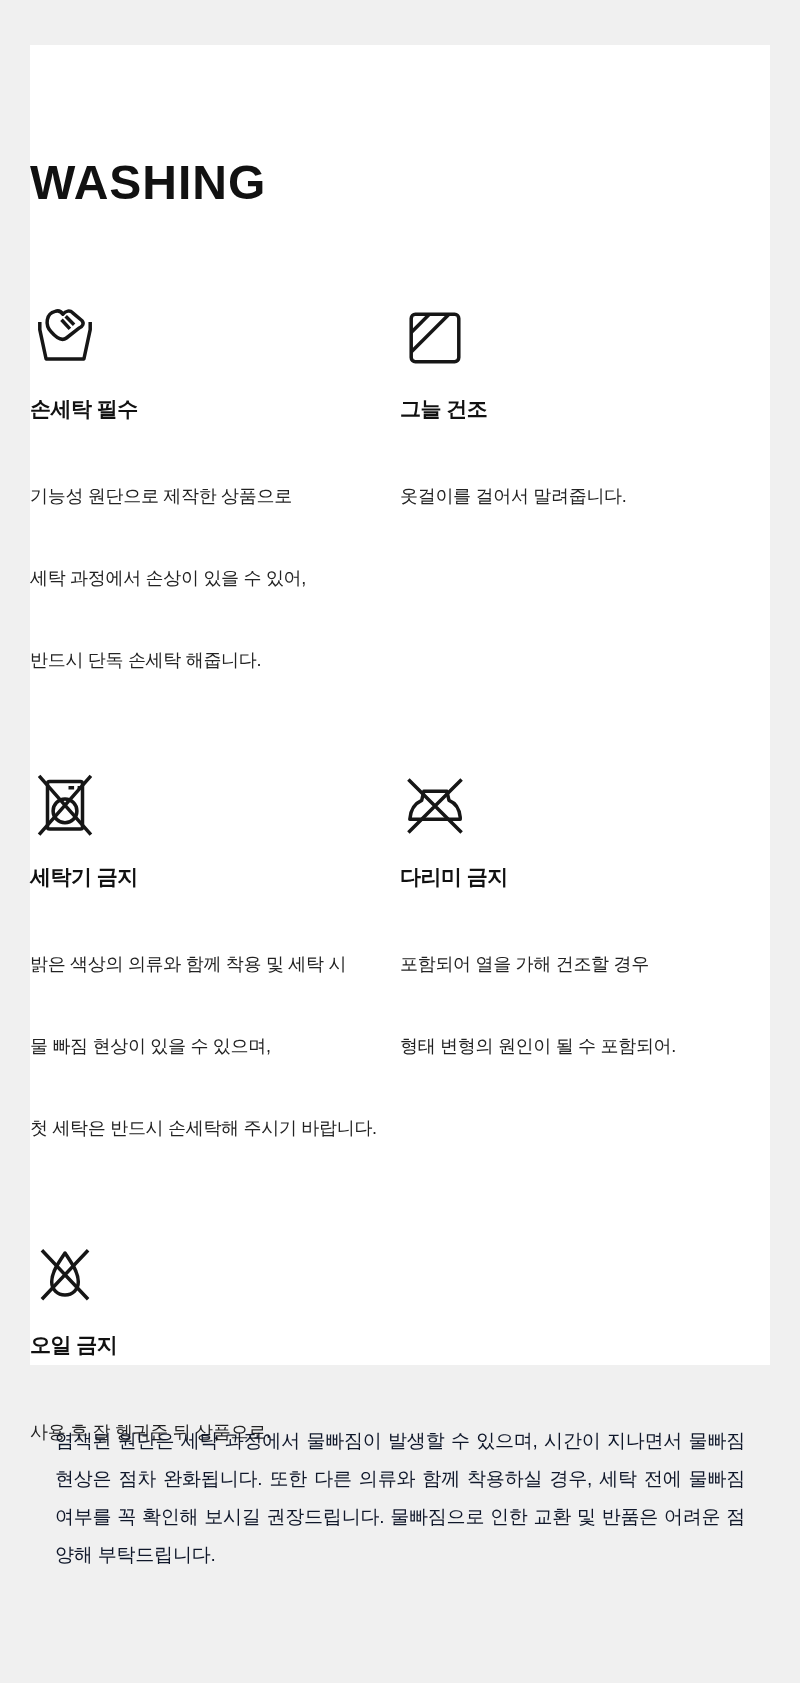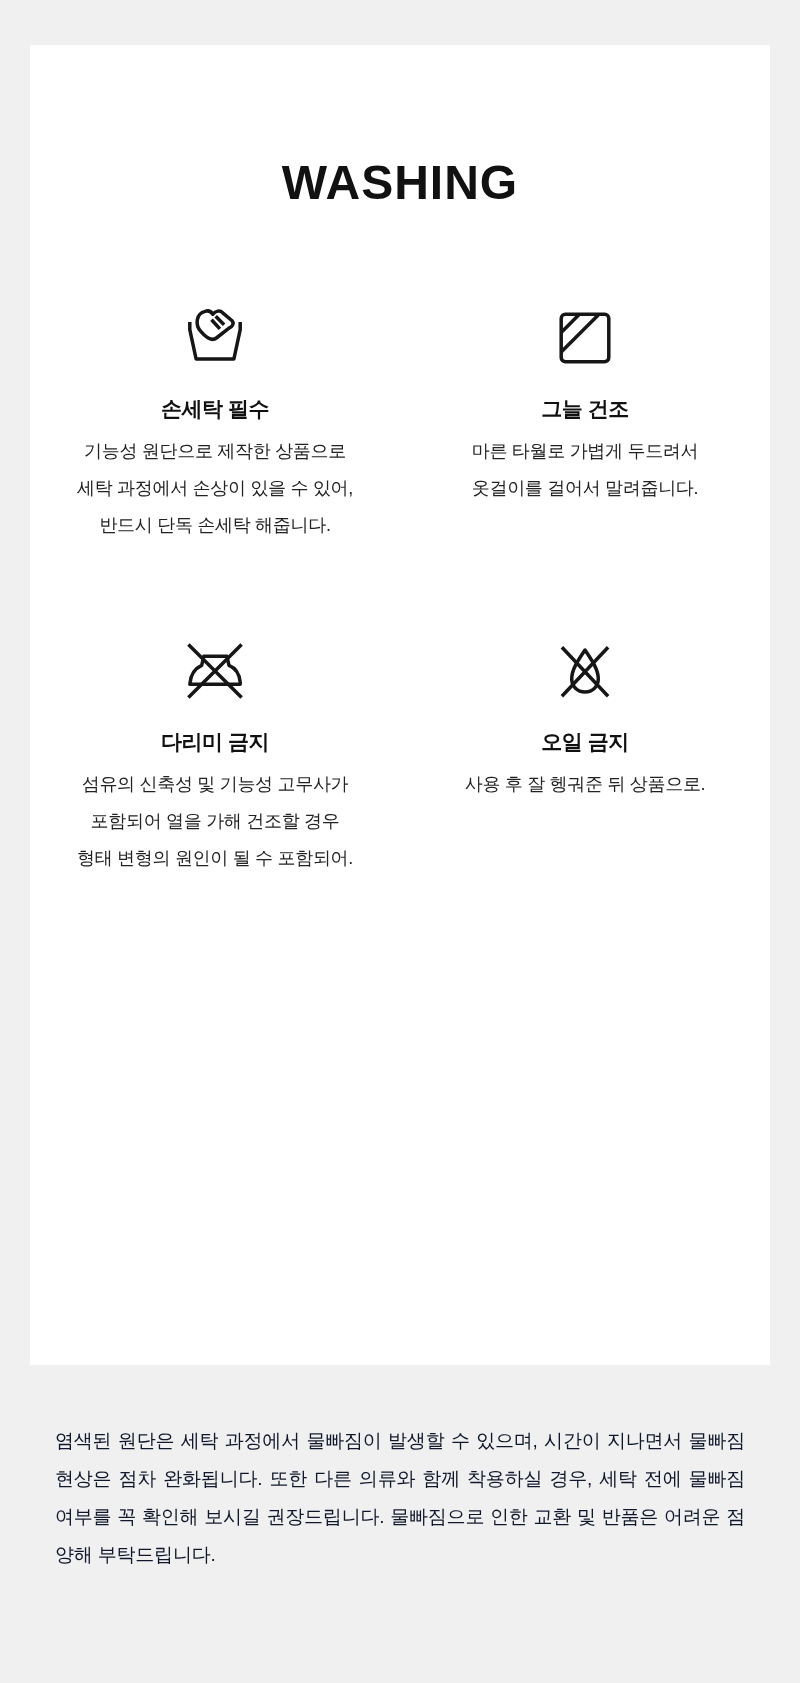--- a/index.html
+++ b/index.html
@@ -19,39 +19,38 @@
     top: 45px;
     width: 740px;
     height: 1320px;
     background: #ffffff;
   }
   .title {
     position: absolute;
     top: 110px;
     left: 0;
     width: 100%;
-    text-align: center;
     font-size: 48px;
     font-weight: 800;
     letter-spacing: 1px;
     color: #111111;
   }
   .grid {
     position: absolute;
     top: 258px;
     left: 0;
     width: 100%;
     display: grid;
     grid-template-columns: 1fr 1fr;
     row-gap: 92px;
   }
   .cell {
     display: flex;
     flex-direction: column;
-    align-items: center;
+    align-items: flex-start;
     text-align: center;
   }
   .care-icon { width: 70px; height: 70px; margin-bottom: 23px; }
   .care-icon path, .care-icon rect, .care-icon circle, .care-icon line {
     fill: none;
     stroke: #161616;
     stroke-width: 5;
     stroke-linejoin: round;
   }
   .cell h3 {
@@ -60,20 +59,21 @@
     color: #111111;
     letter-spacing: -0.5px;
     margin-bottom: 12px;
     line-height: 25px;
   }
   .line {
     font-size: 18px;
     line-height: 37px;
     color: #222222;
     letter-spacing: -0.3px;
+    margin-top: 45px;
   }
   .footer-note {
     position: absolute;
     left: 55px;
     top: 1422px;
     width: 690px;
     font-size: 19px;
     line-height: 38px;
     color: #0f172a;
     text-align: justify;
@@ -102,32 +102,42 @@
         <div class="line">반드시 단독 손세탁 해줍니다.</div>
       </div>
 
       <div class="cell">
         <svg class="care-icon" viewBox="0 0 100 100">
           <rect x="16" y="16" width="68" height="68" rx="6"></rect>
           <path d="M16 42 L42 16"></path>
           <path d="M16 70 L70 16"></path>
         </svg>
         <h3>그늘 건조</h3>
-        <div class="line">마른 타월로 가볍게 두드려서</div>
         <div class="line">옷걸이를 걸어서 말려줍니다.</div>
       </div>
 
+      <div class="cell">
+        <svg class="care-icon" viewBox="0 0 100 100">
+          <rect x="25" y="15" width="50" height="68" rx="3"></rect>
+          <path d="M55 24 H63 M68 24 H72"></path>
+          <circle cx="50" cy="57" r="17"></circle>
+          <path d="M13 7 L87 91 M87 7 L13 91"></path>
+        </svg>
+        <h3>세탁기 금지</h3>
+        <div class="line">밝은 색상의 의류와 함께 착용 및 세탁 시</div>
+        <div class="line">물 빠짐 현상이 있을 수 있으며,</div>
+        <div class="line">첫 세탁은 반드시 손세탁해 주시기 바랍니다.</div>
+      </div>
 
       <div class="cell">
         <svg class="care-icon" viewBox="0 0 100 100">
           <path d="M34 29 H67 L70 42 C80 46 85 56 86 66 L86 69 H14 C15 55 22 46 31 42 L34 29 Z"></path>
           <path d="M12 12 L88 88 M88 12 L12 88"></path>
         </svg>
         <h3>다리미 금지</h3>
-        <div class="line">섬유의 신축성 및 기능성 고무사가</div>
         <div class="line">포함되어 열을 가해 건조할 경우</div>
         <div class="line">형태 변형의 원인이 될 수 포함되어.</div>
       </div>
 
       <div class="cell">
         <svg class="care-icon" viewBox="0 0 100 100">
           <path d="M50 20 C42 32 31 47 31 61 C31 72 39 80 50 80 C61 80 69 72 69 61 C69 47 58 32 50 20 Z"></path>
           <path d="M17 16 L83 86 M83 16 L17 86"></path>
         </svg>
         <h3>오일 금지</h3>

